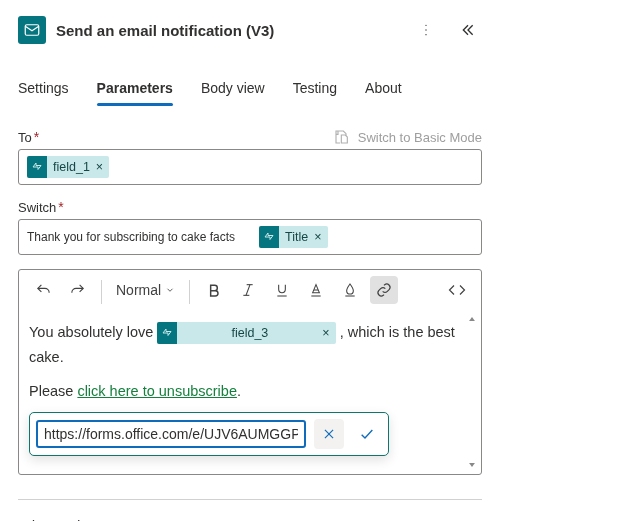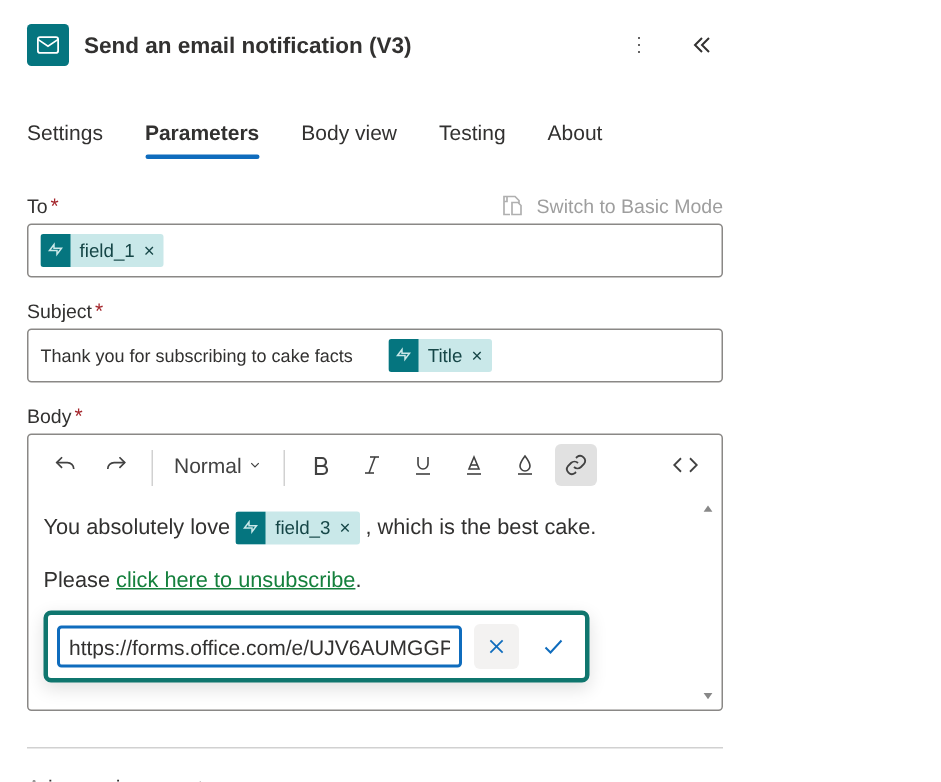--- a/index.html
+++ b/index.html
@@ -33,21 +33,21 @@
   .tb-btn.active-bg { background:#e1e1e1; }
   .tb-sep { width:1px; height:24px; background:#d1d1d1; margin:0 4px; }
   .tb-dd { display:flex; align-items:center; gap:2px; padding:0 4px; height:28px; cursor:pointer; color:#424242; }
   .tb-dd svg { margin-left:2px; }
   .tb-code { margin-left:auto; }
   .body-area { position:relative; padding:10px 18px 18px 10px; min-height:130px; font-size:14.5px; line-height:1.7; }
   .body-area .scroll-up, .body-area .scroll-down { position:absolute; right:2px; width:14px; height:14px; display:flex; align-items:center; justify-content:center; color:#888; }
   .body-area .scroll-up { top:2px; }
   .body-area .scroll-down { bottom:2px; }
   .link-text { color:#15803d; text-decoration:underline; cursor:pointer; }
-  .link-pop { display:inline-flex; align-items:center; gap:8px; background:#fff; border:3px solid #0f766e; border-radius:5px; box-shadow:0 4px 12px rgba(0,0,0,0.12); padding:6px 6px; margin-top:8px; }
+  .link-pop { display:inline-flex; align-items:center; gap:8px; background:#fff; border:1px solid #0f766e; border-radius:5px; box-shadow:0 4px 12px rgba(0,0,0,0.12); padding:6px 6px; margin-top:8px; }
   .link-input { border:2px solid #0f6cbd; border-radius:3px; padding:4px 6px; width:270px; font-size:14px; font-family:inherit; color:#323130; outline:none; }
   .pop-btn { width:30px; height:30px; display:flex; align-items:center; justify-content:center; border-radius:4px; cursor:pointer; }
   .pop-btn.cancel { background:#f3f2f1; color:#0f6cbd; }
   .pop-btn.confirm { color:#0f6cbd; }
   .divider { border:none; border-top:1px solid #d1d1d1; margin:24px 0 0 0; }
   .adv { margin-top:18px; font-size:14px; color:#323130; }
 </style>
 </head>
 <body>
 
@@ -104,40 +104,37 @@
             </svg>
           </span>
         <span class="chip-text">field_1</span>
         <span class="chip-x">×</span>
       </span>
     </div>
   </div>
 
   <div class="section" style="margin-top:14px;">
     <div class="label-row">
-      <div><span class="field-label">Subject</span><span class="req">*</span></div>
+      <div><span class="field-label">Switch</span><span class="req">*</span></div>
     </div>
     <div class="input-box">
       <span class="subject-text">Thank you for subscribing to cake facts</span>
       <span class="chip">
         <span class="chip-ic">
             <svg width="12" height="12" viewBox="0 0 24 24" stroke-width="2" fill="none">
               <path d="M4 12l6-8v5h10l-6 8v-5H4z"></path>
             </svg>
           </span>
         <span class="chip-text">Title</span>
         <span class="chip-x">×</span>
       </span>
     </div>
   </div>
 
   <div class="section" style="margin-top:14px;">
-    <div class="label-row">
-      <div><span class="field-label">Body</span><span class="req">*</span></div>
-    </div>
     <div class="body-box">
       <div class="toolbar">
         <div class="tb-btn">
             <svg width="17" height="17" viewBox="0 0 24 24" fill="none" stroke="currentColor" stroke-width="1.6">
               <path d="M9 14L4 9l5-5"></path>
               <path d="M4 9h10a6 6 0 016 6v0"></path>
             </svg>
           </div>
         <div class="tb-btn">
             <svg width="17" height="17" viewBox="0 0 24 24" fill="none" stroke="currentColor" stroke-width="1.6">
@@ -198,21 +195,21 @@
           </div>
       </div>
       <div class="body-area">
         <div class="scroll-up">
             <svg width="10" height="10" viewBox="0 0 24 24" fill="currentColor">
               <polygon points="12 7 5 17 19 17"></polygon>
             </svg>
           </div>
         <div>
           <span>You absolutely love </span>
-          <span class="chip" style="vertical-align:middle;">
+          <span class="chip" style="vertical-align:middle;gap:48px;">
             <span class="chip-ic">
                 <svg width="12" height="12" viewBox="0 0 24 24" stroke-width="2" fill="none">
                   <path d="M4 12l6-8v5h10l-6 8v-5H4z"></path>
                 </svg>
               </span>
             <span class="chip-text">field_3</span>
             <span class="chip-x">×</span>
           </span>
           <span> , which is the best cake.</span>
         </div>

